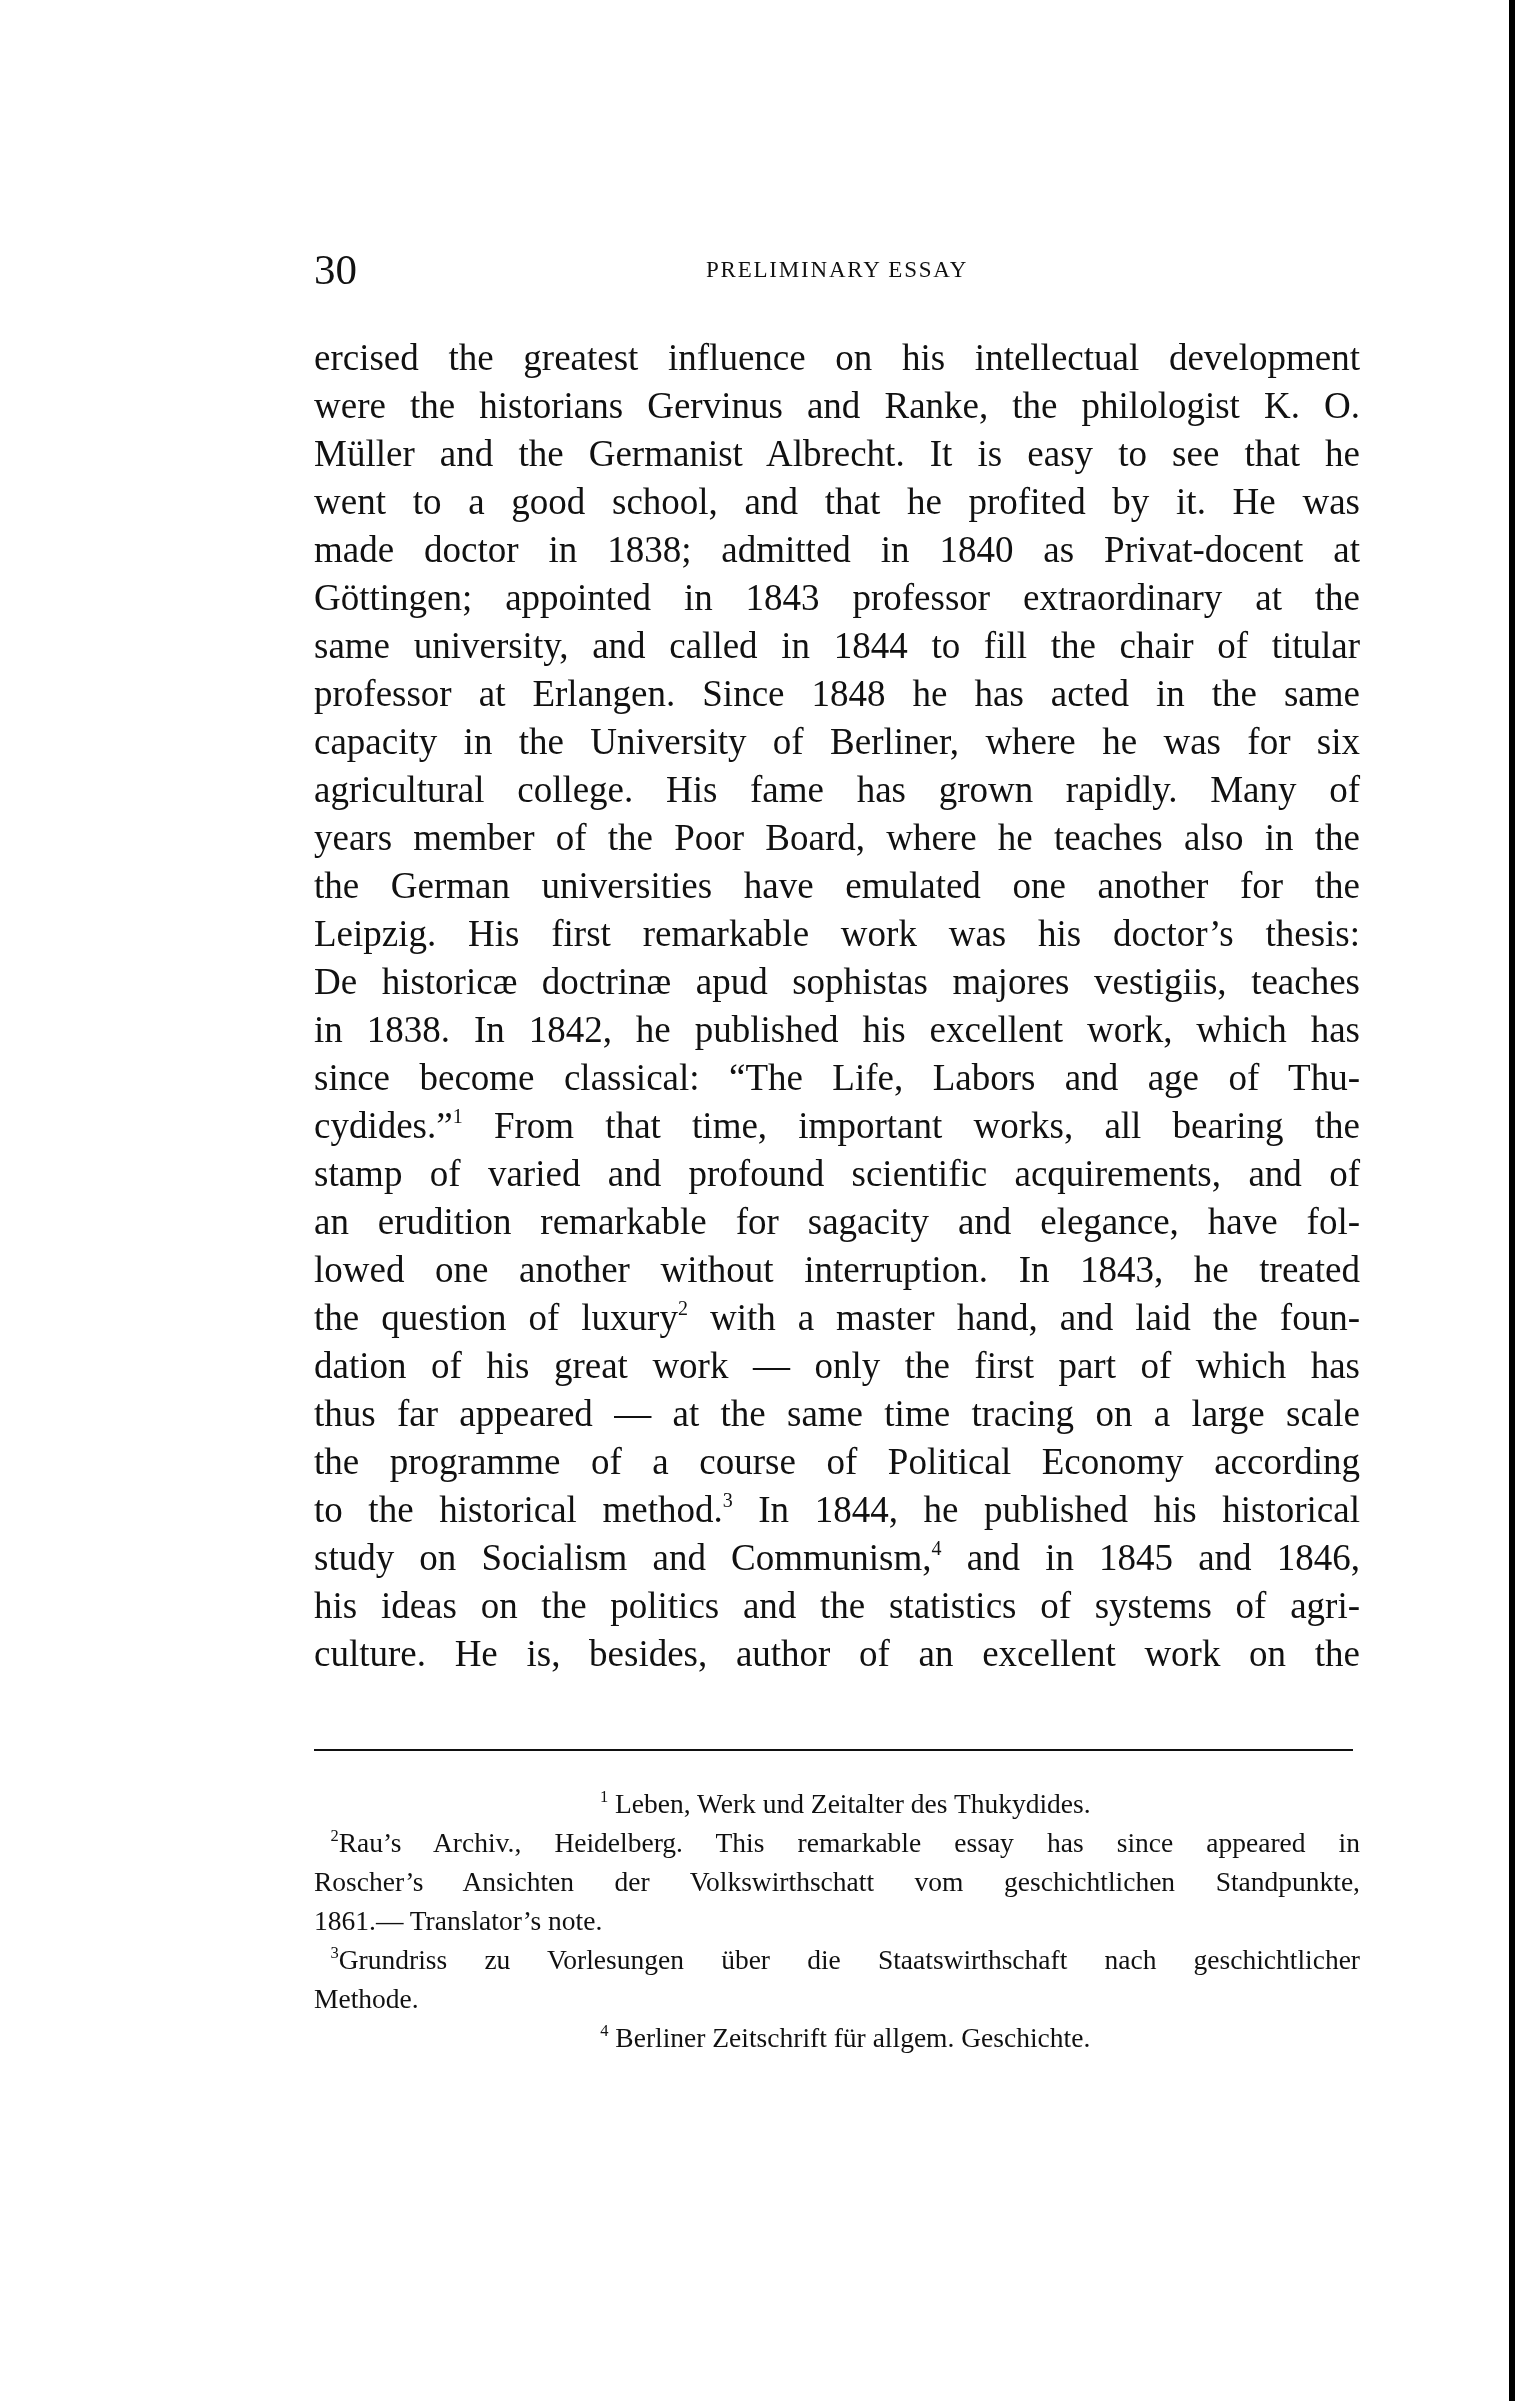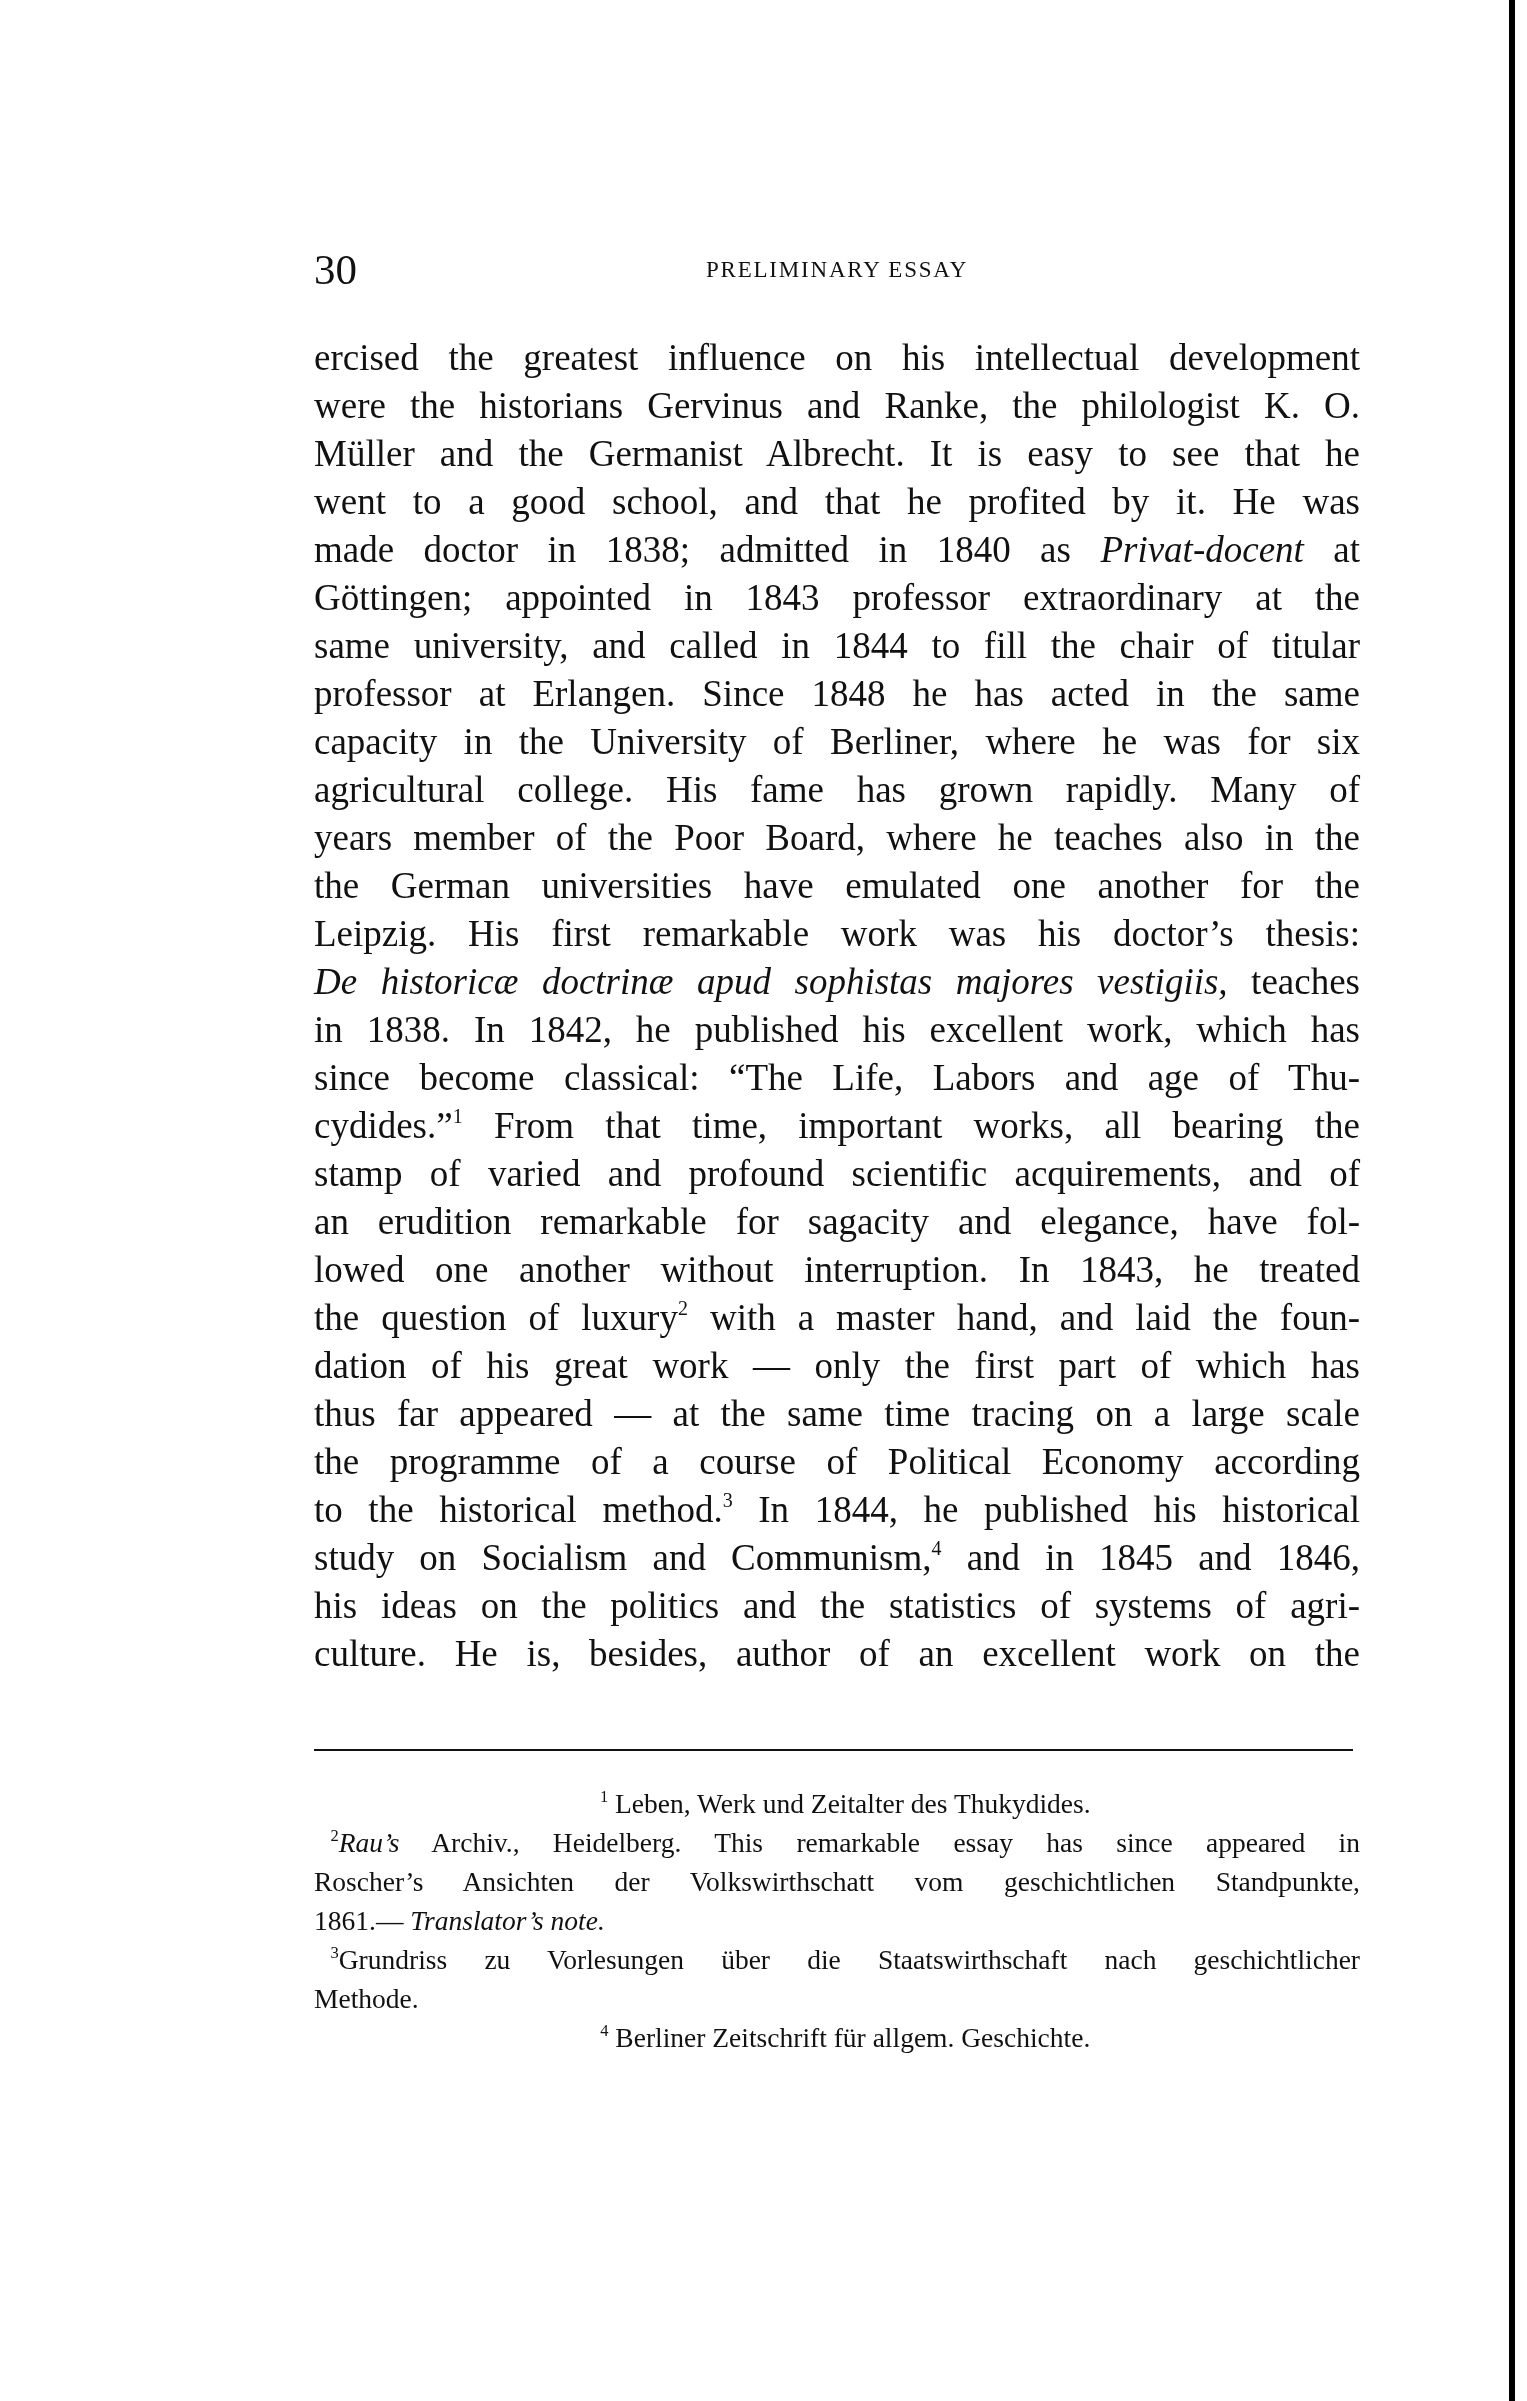--- a/index.html
+++ b/index.html
@@ -18,21 +18,21 @@
   }
   .running-title {
     position: absolute; left: 0; right: 0; top: 0; text-align: center;
     font-size: 23px; letter-spacing: 1.8px; line-height: 40px;
   }
   .body-text {
     position: absolute; left: 314px; top: 334px; width: 1046px;
     font-size: 37px; line-height: 48px; margin: 0;
   }
   .line { display: block; white-space: nowrap; text-align: justify; text-align-last: justify; height: 48px; overflow: visible; }
-  .it { font-style: italic; }
+  .it { }
   sup { font-size: 20px; vertical-align: 14.7px; line-height: 0; }
   .rule {
     position: absolute; left: 314px; top: 1749px; width: 1039px; height: 0;
     border-top: 2.8px solid #111;
   }
   .footnotes {
     position: absolute; left: 314px; top: 1784px; width: 1046px;
     font-size: 27.5px; line-height: 39px;
   }
   .fn-line { display: block; white-space: nowrap; height: 39px; }

